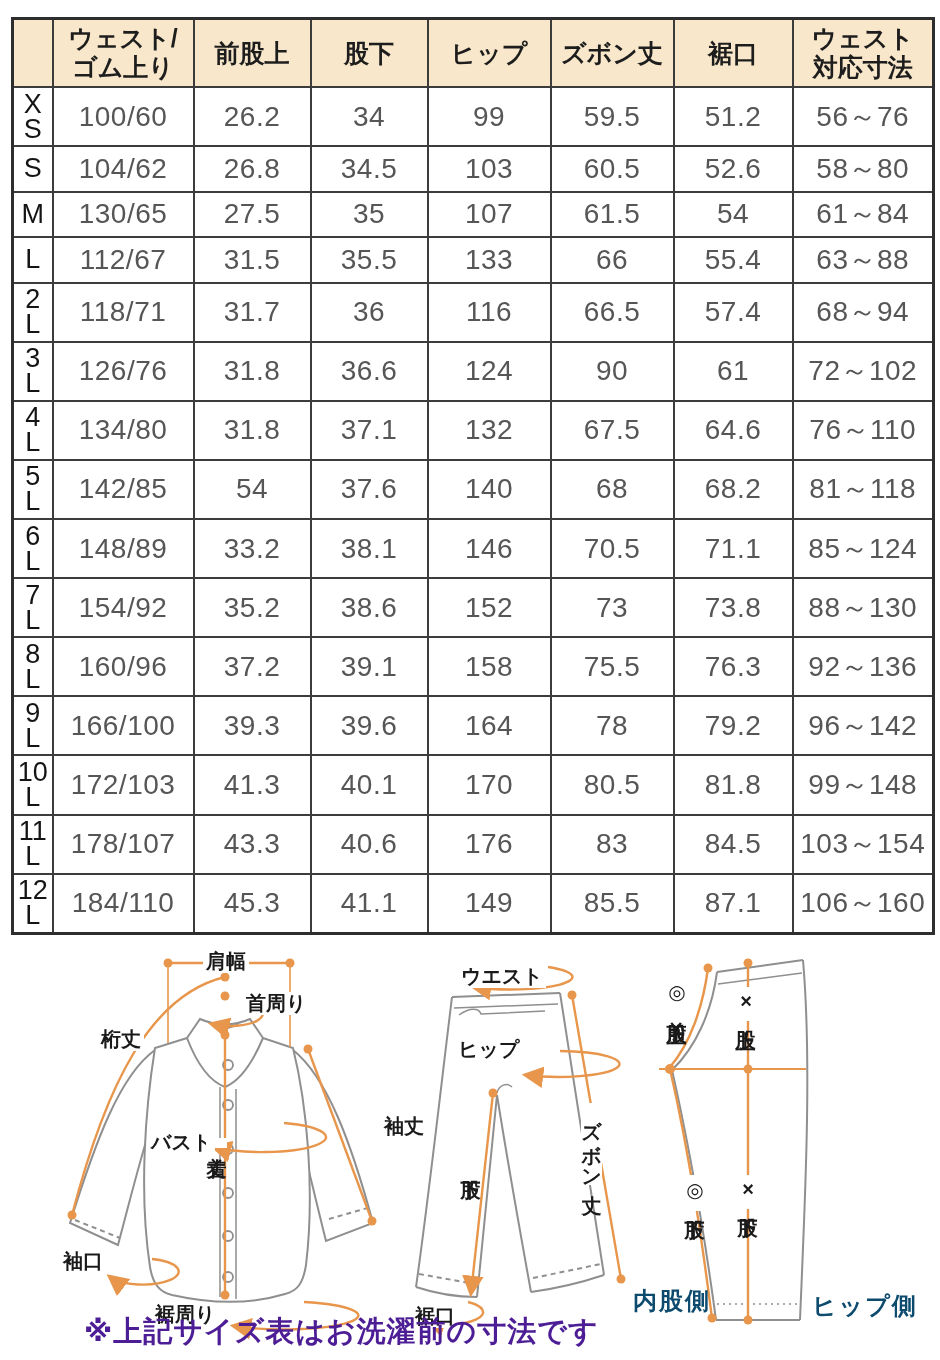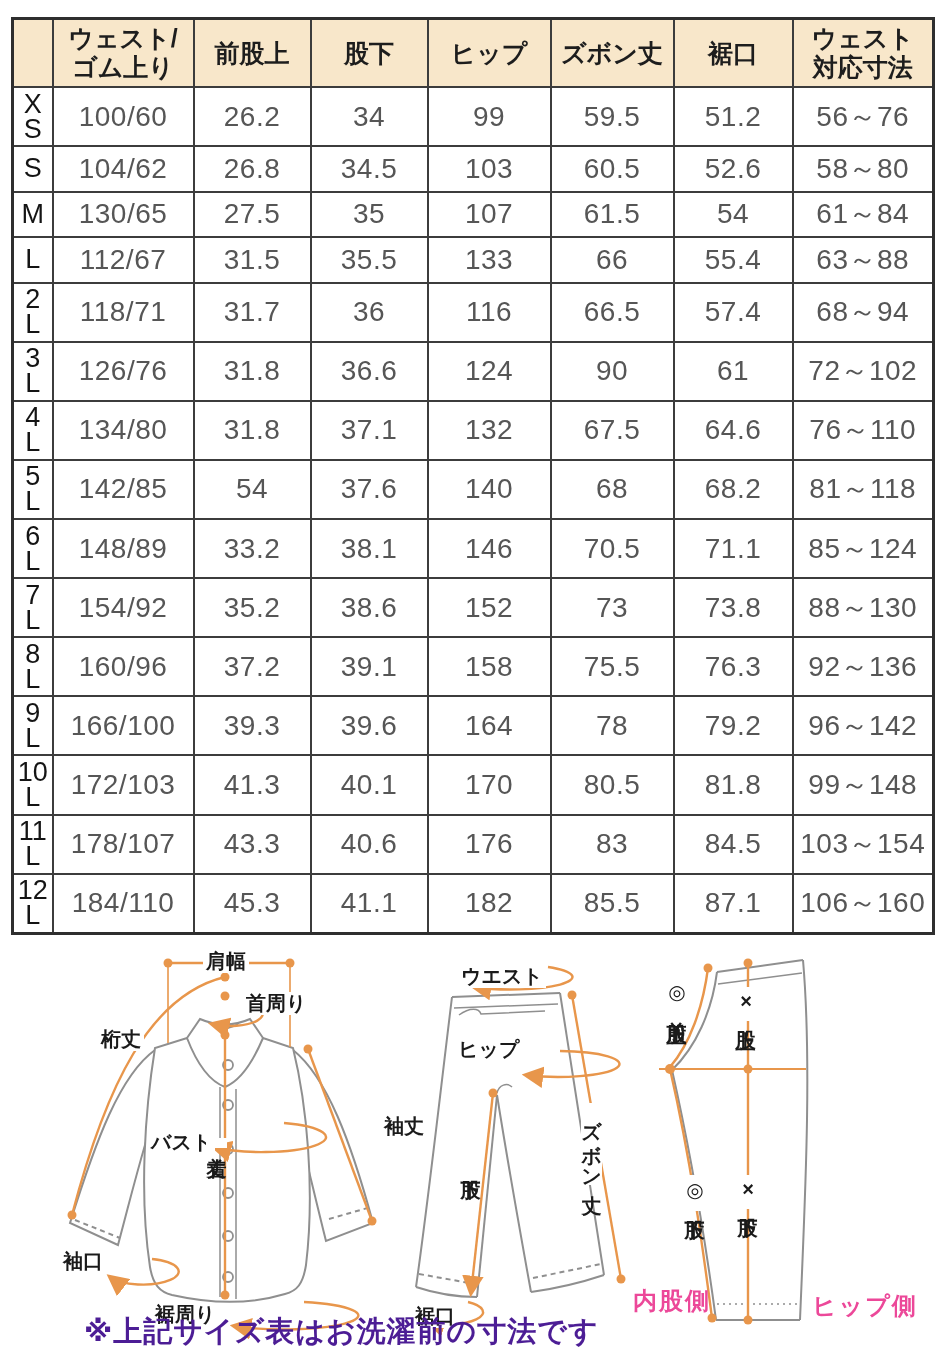--- a/index.html
+++ b/index.html
@@ -31,21 +31,21 @@
   .diagram svg { position:absolute; left:0; top:0; }
   .dlabel {
     position:absolute; font-size:20px; font-weight:bold; color:#1a1a1a;
     background:#ffffff; line-height:1.05; white-space:nowrap; padding:1px 3px;
   }
   .vlabel {
     writing-mode:vertical-rl; text-orientation:upright;
     padding:3px 0; letter-spacing:2px;
   }
   .glabel {
-    position:absolute; font-size:24px; font-weight:bold; color:#ec4899;
+    position:absolute; font-size:24px; font-weight:bold; color:#0c4a6e;
     letter-spacing:2px; white-space:nowrap; background:transparent;
   }
   .note {
     position:absolute; left:84px; top:1312px;
     font-size:29px; font-weight:bold; color:#4c1d95; letter-spacing:1px;
     white-space:nowrap;
   }
 </style>
 </head>
 <body>
@@ -264,21 +264,21 @@
         <td class="val">103～154</td>
       </tr>
       <tr>
         <td class="size">
             <span class="sl">12</span>
             <span class="sl">L</span>
           </td>
         <td class="val">184/110</td>
         <td class="val">45.3</td>
         <td class="val">41.1</td>
-        <td class="val">182</td>
+        <td class="val">149</td>
         <td class="val">85.5</td>
         <td class="val">87.1</td>
         <td class="val">106～160</td>
       </tr>
     </tbody>
   </table>
 </div>
 
 <div class="diagram">
   <svg width="940" height="425" viewBox="0 0 940 425">

